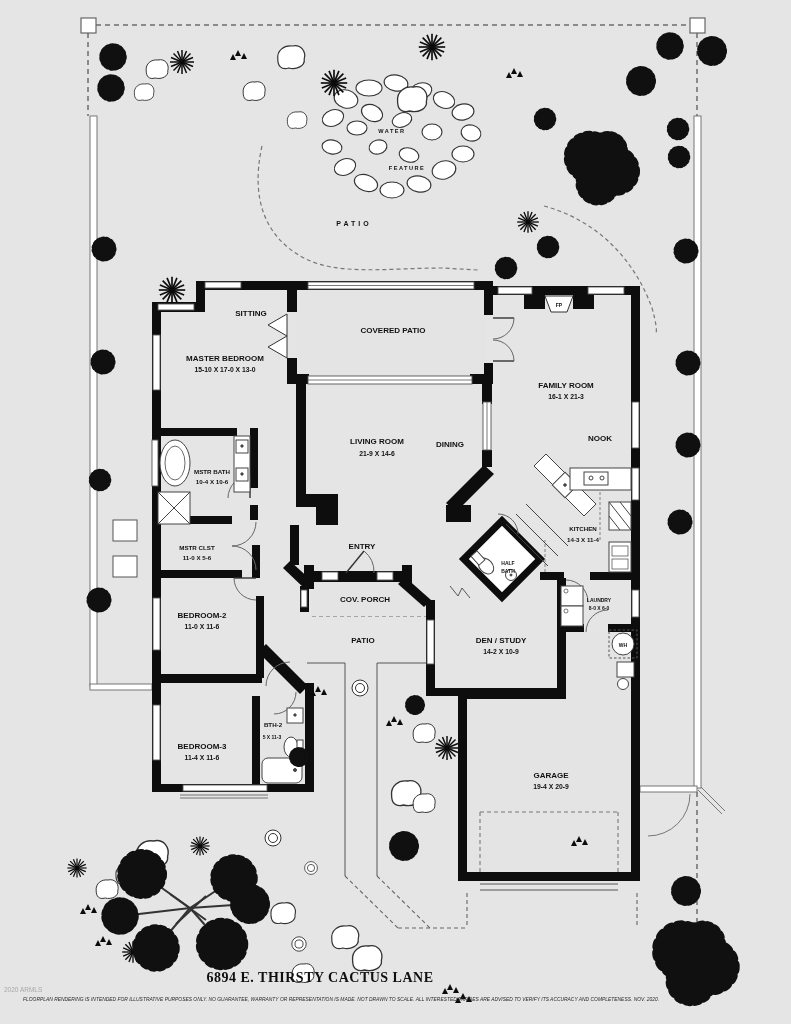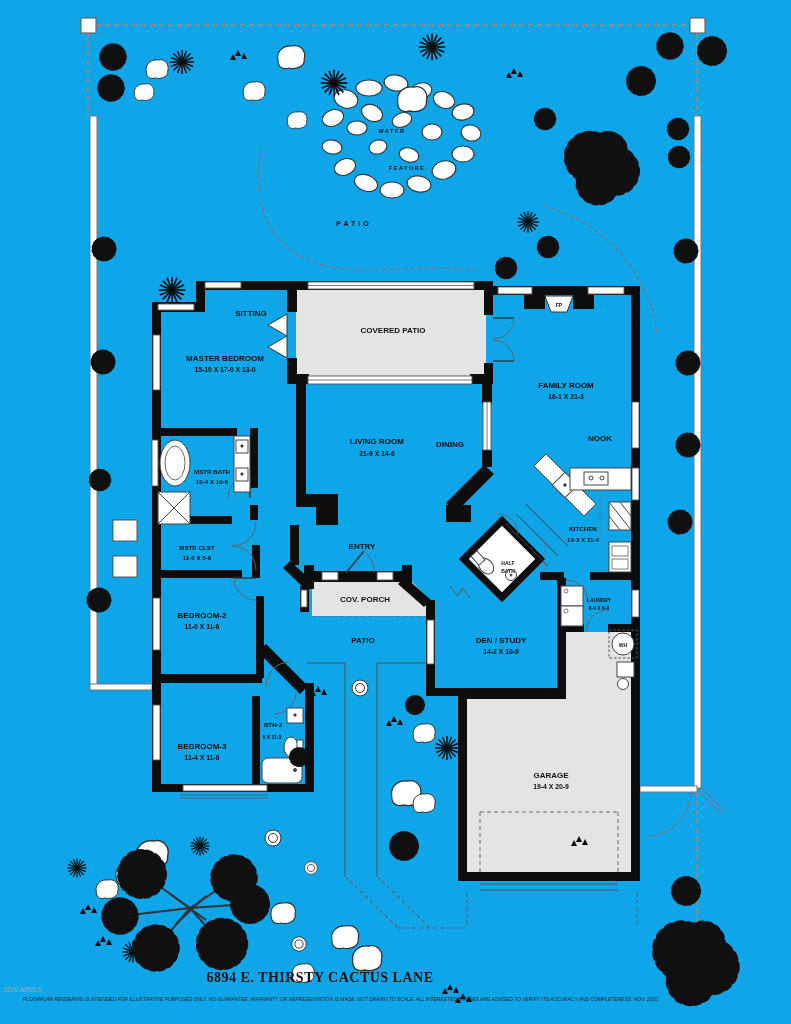--- a/index.html
+++ b/index.html
@@ -1,16 +1,16 @@
 <!DOCTYPE html>
 <html><head>
 <meta charset="utf-8">
 <style>
   html,body{margin:0;padding:0;background:#fff;}
-  .page{position:relative;width:791px;height:1024px;background:#0ea5e9;overflow:hidden;
+  .page{position:relative;width:791px;height:1024px;background:#e5e5e5;overflow:hidden;
         font-family:"Liberation Sans",sans-serif;}
   svg{position:absolute;inset:0;}
   text{fill:#101010;font-family:"Liberation Sans",sans-serif;font-weight:bold;}
   .rm{font-size:8px;}
   .dim{font-size:6.8px;}
   .sm{font-size:6.2px;}
   .tiny{font-size:5px;}
   .spaced{letter-spacing:3px;font-size:7px;}
   .wf{font-size:5.6px;letter-spacing:1.5px;}
   .addr{font-family:"Liberation Serif",serif;font-size:14px;letter-spacing:.5px;}

